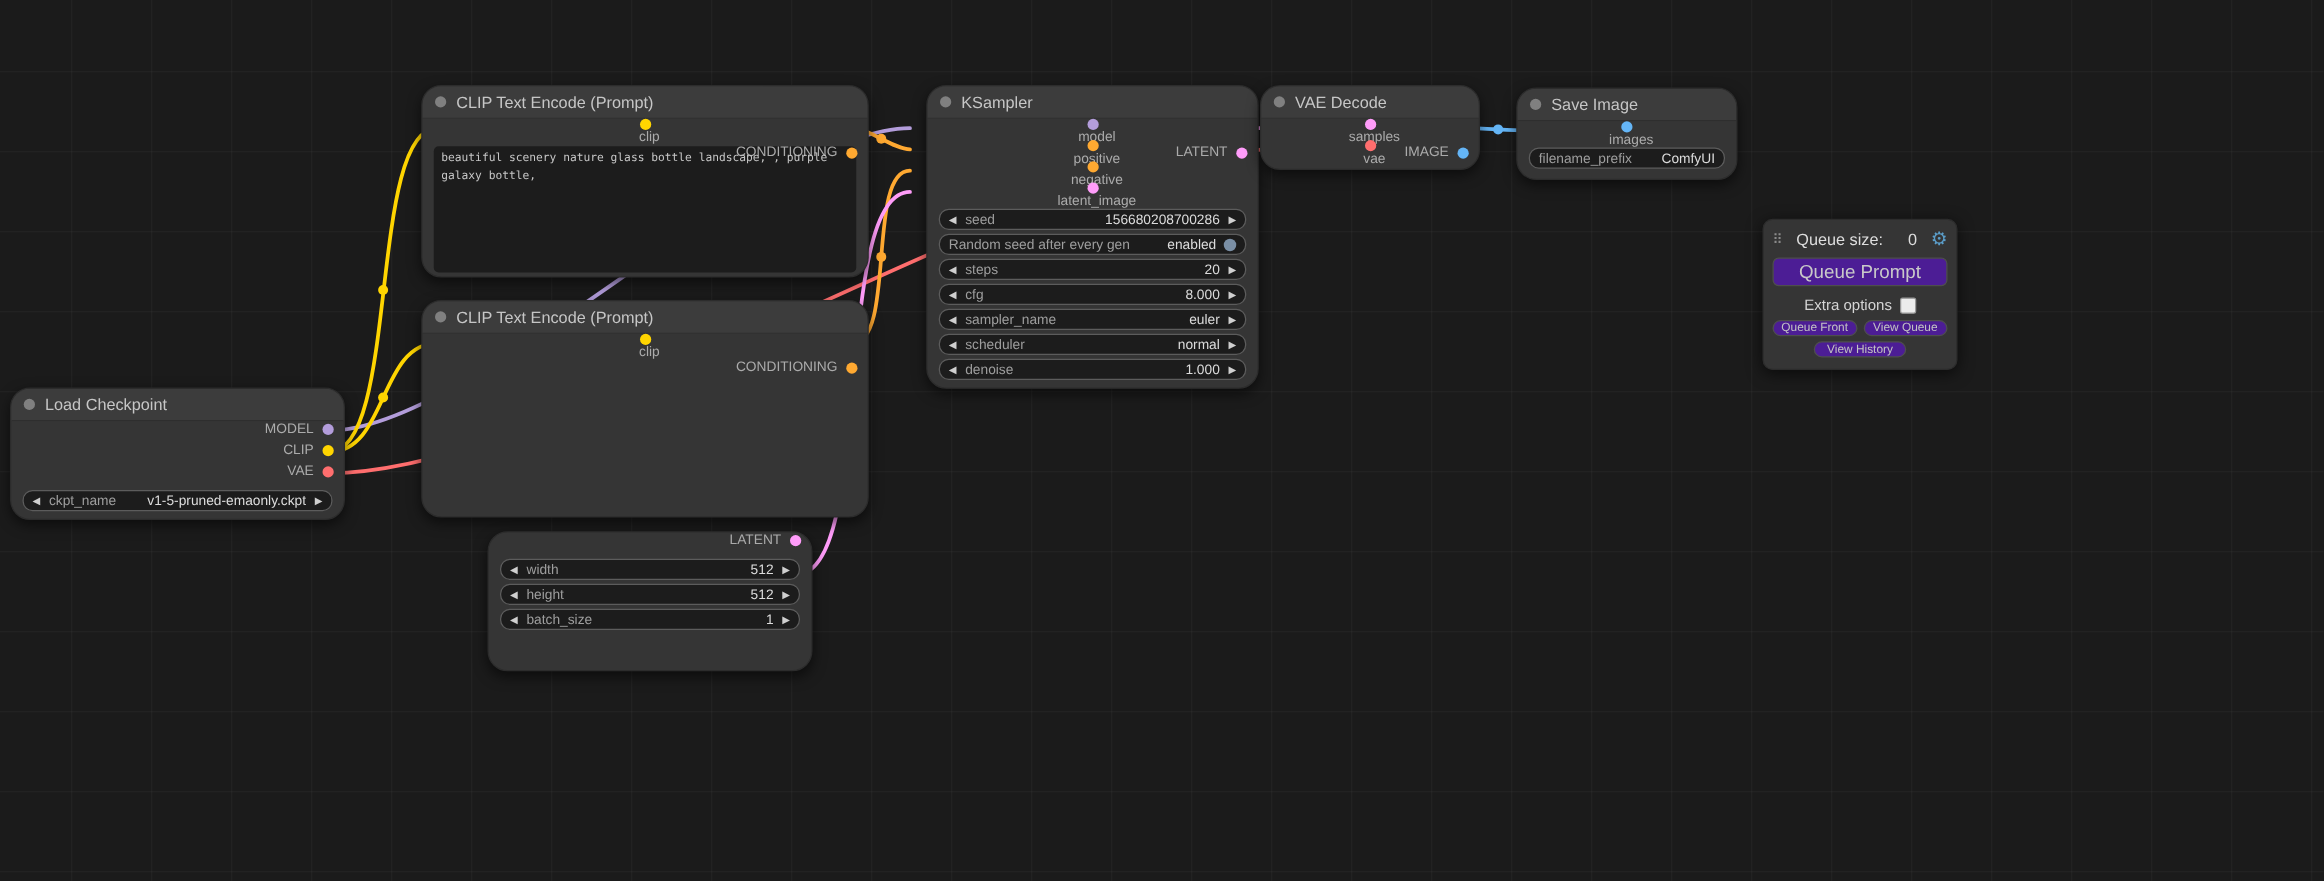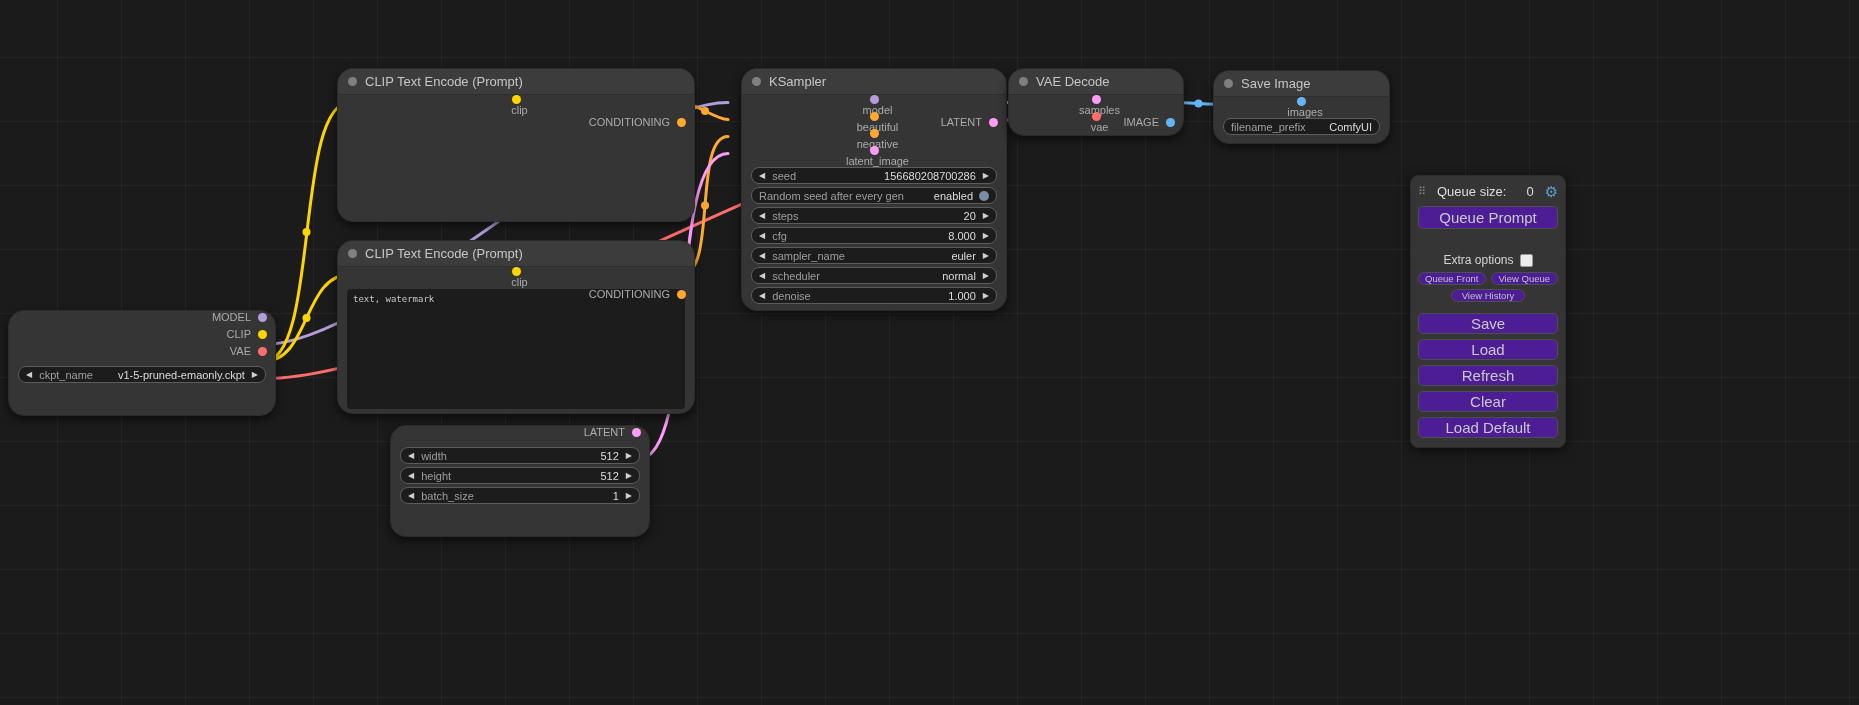--- a/index.html
+++ b/index.html
@@ -75,21 +75,21 @@
   }
   .phead{display:flex;align-items:center;height:16px;}
   .drag{color:#8a8a8a;font-size:11px;cursor:grab;flex:none;}
   .qsize{flex:1;text-align:center;font-size:13px;color:#dedede;display:flex;justify-content:center;gap:20px;}
   .gear{font-size:15px;color:#5B9ECA;cursor:pointer;flex:none;line-height:1;}
   .btn{
     display:block;box-sizing:border-box;background:#4c1d95;border:1px solid #4e4e4e;
     border-radius:5px;color:#c9c9c9;font-family:inherit;cursor:pointer;padding:0;
   }
   .btn.big{width:100%;height:23px;font-size:15px;margin-top:7px;}
-  .extra{display:flex;align-items:center;justify-content:center;gap:6px;margin:24px 0 5px;font-size:12px;color:#d5d5d5;}
+  .extra{display:flex;align-items:center;justify-content:center;gap:6px;margin:8px 0 5px;font-size:12px;color:#d5d5d5;}
   .checkbox{width:11px;height:11px;background:#ececec;border:1px solid #9a9a9a;border-radius:2px;cursor:pointer;}
   .tworow{display:flex;gap:5px;}
   .tworow.center{justify-content:center;margin-top:4px;}
   .btn.small{flex:1;height:13px;font-size:9.5px;line-height:11px;border-radius:8px;color:#c3c3c3;}
   .btn.small.vh{flex:0 0 74px;}
   .stack{margin-top:11px;display:flex;flex-direction:column;gap:5px;}
   .stack .btn{height:21px;font-size:15px;margin:0;width:100%;}
 </style>
 </head>
 <body>
@@ -109,20 +109,24 @@
   <circle cx="306.5" cy="232" r="4" fill="#FFD500"></circle>
   <circle cx="306.5" cy="318" r="4" fill="#FFD500"></circle>
   <circle cx="705" cy="111" r="4" fill="#FFA931"></circle>
   <circle cx="705" cy="205.5" r="4" fill="#FFA931"></circle>
   <circle cx="682.5" cy="306.5" r="4" fill="#FF9CF9"></circle>
   <circle cx="994.5" cy="102.5" r="4" fill="#FF9CF9"></circle>
   <circle cx="1198.5" cy="103.5" r="4" fill="#64B5F6"></circle>
 </svg>
 
 <div class="node" style="left:8px;top:310px;width:268px;height:106px;">
+  <div class="ntitle">
+    <span class="tdot"></span>
+    <span>Load Checkpoint</span>
+  </div>
   <div class="srow">
     <span class="out-group">
       <span>MODEL</span>
       <span class="sdot c-model"></span>
     </span>
   </div>
   <div class="srow">
     <span class="out-group">
       <span>CLIP</span>
       <span class="sdot c-clip"></span>
@@ -148,36 +152,36 @@
     <span>CLIP Text Encode (Prompt)</span>
   </div>
   <div class="srow">
     <span class="sdot c-clip"></span>
     <span class="in-label">clip</span>
     <span class="out-group">
       <span>CONDITIONING</span>
       <span class="sdot c-cond"></span>
     </span>
   </div>
+  <div class="ptext" style="height:93px;">beautiful scenery nature glass bottle landscape, , purple galaxy bottle,</div>
 </div>
 
 <div class="node" style="left:337px;top:240px;width:358px;height:174px;">
   <div class="ntitle">
     <span class="tdot"></span>
     <span>CLIP Text Encode (Prompt)</span>
   </div>
   <div class="srow">
     <span class="sdot c-clip"></span>
     <span class="in-label">clip</span>
     <span class="out-group">
       <span>CONDITIONING</span>
       <span class="sdot c-cond"></span>
     </span>
   </div>
-  <div class="ptext" style="height:112px;">text, watermark</div>
 </div>
 
 <div class="node" style="left:390px;top:425px;width:260px;height:112px;">
   <div class="srow">
     <span class="out-group">
       <span>LATENT</span>
       <span class="sdot c-latent"></span>
     </span>
   </div>
   <div class="widget first">
@@ -208,21 +212,21 @@
   <div class="srow">
     <span class="sdot c-model"></span>
     <span class="in-label">model</span>
     <span class="out-group">
       <span>LATENT</span>
       <span class="sdot c-latent"></span>
     </span>
   </div>
   <div class="srow">
     <span class="sdot c-cond"></span>
-    <span class="in-label">beautiful</span>
+    <span class="in-label">positive</span>
   </div>
   <div class="srow">
     <span class="sdot c-cond"></span>
     <span class="in-label">negative</span>
   </div>
   <div class="srow">
     <span class="sdot c-latent"></span>
     <span class="in-label">latent_image</span>
   </div>
   <div class="widget first">
@@ -316,20 +320,13 @@
     <span>Extra options</span>
     <span class="checkbox"></span>
   </div>
   <div class="tworow">
     <button class="btn small">Queue Front</button>
     <button class="btn small">View Queue</button>
   </div>
   <div class="tworow center">
     <button class="btn small vh">View History</button>
   </div>
-  <div class="stack">
-    <button class="btn">Save</button>
-    <button class="btn">Load</button>
-    <button class="btn">Refresh</button>
-    <button class="btn">Clear</button>
-    <button class="btn">Load Default</button>
-  </div>
 </div>
 
 </body></html>

